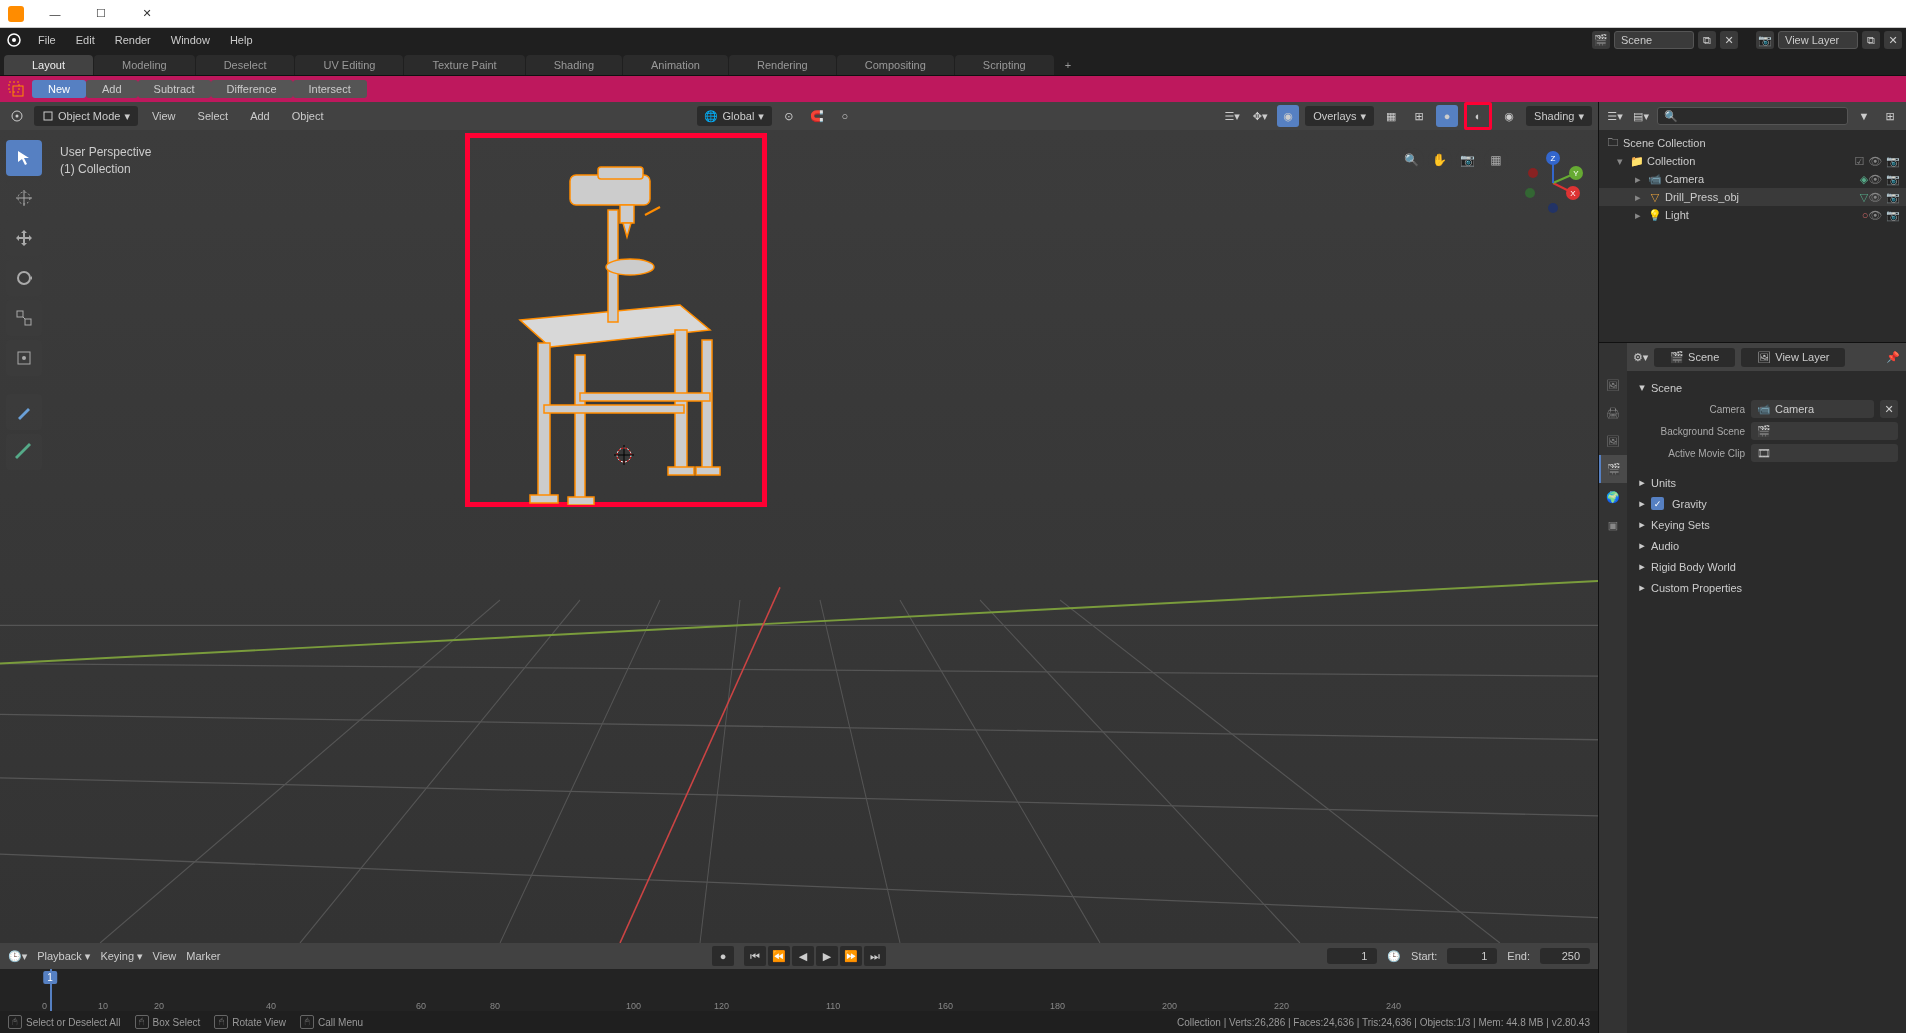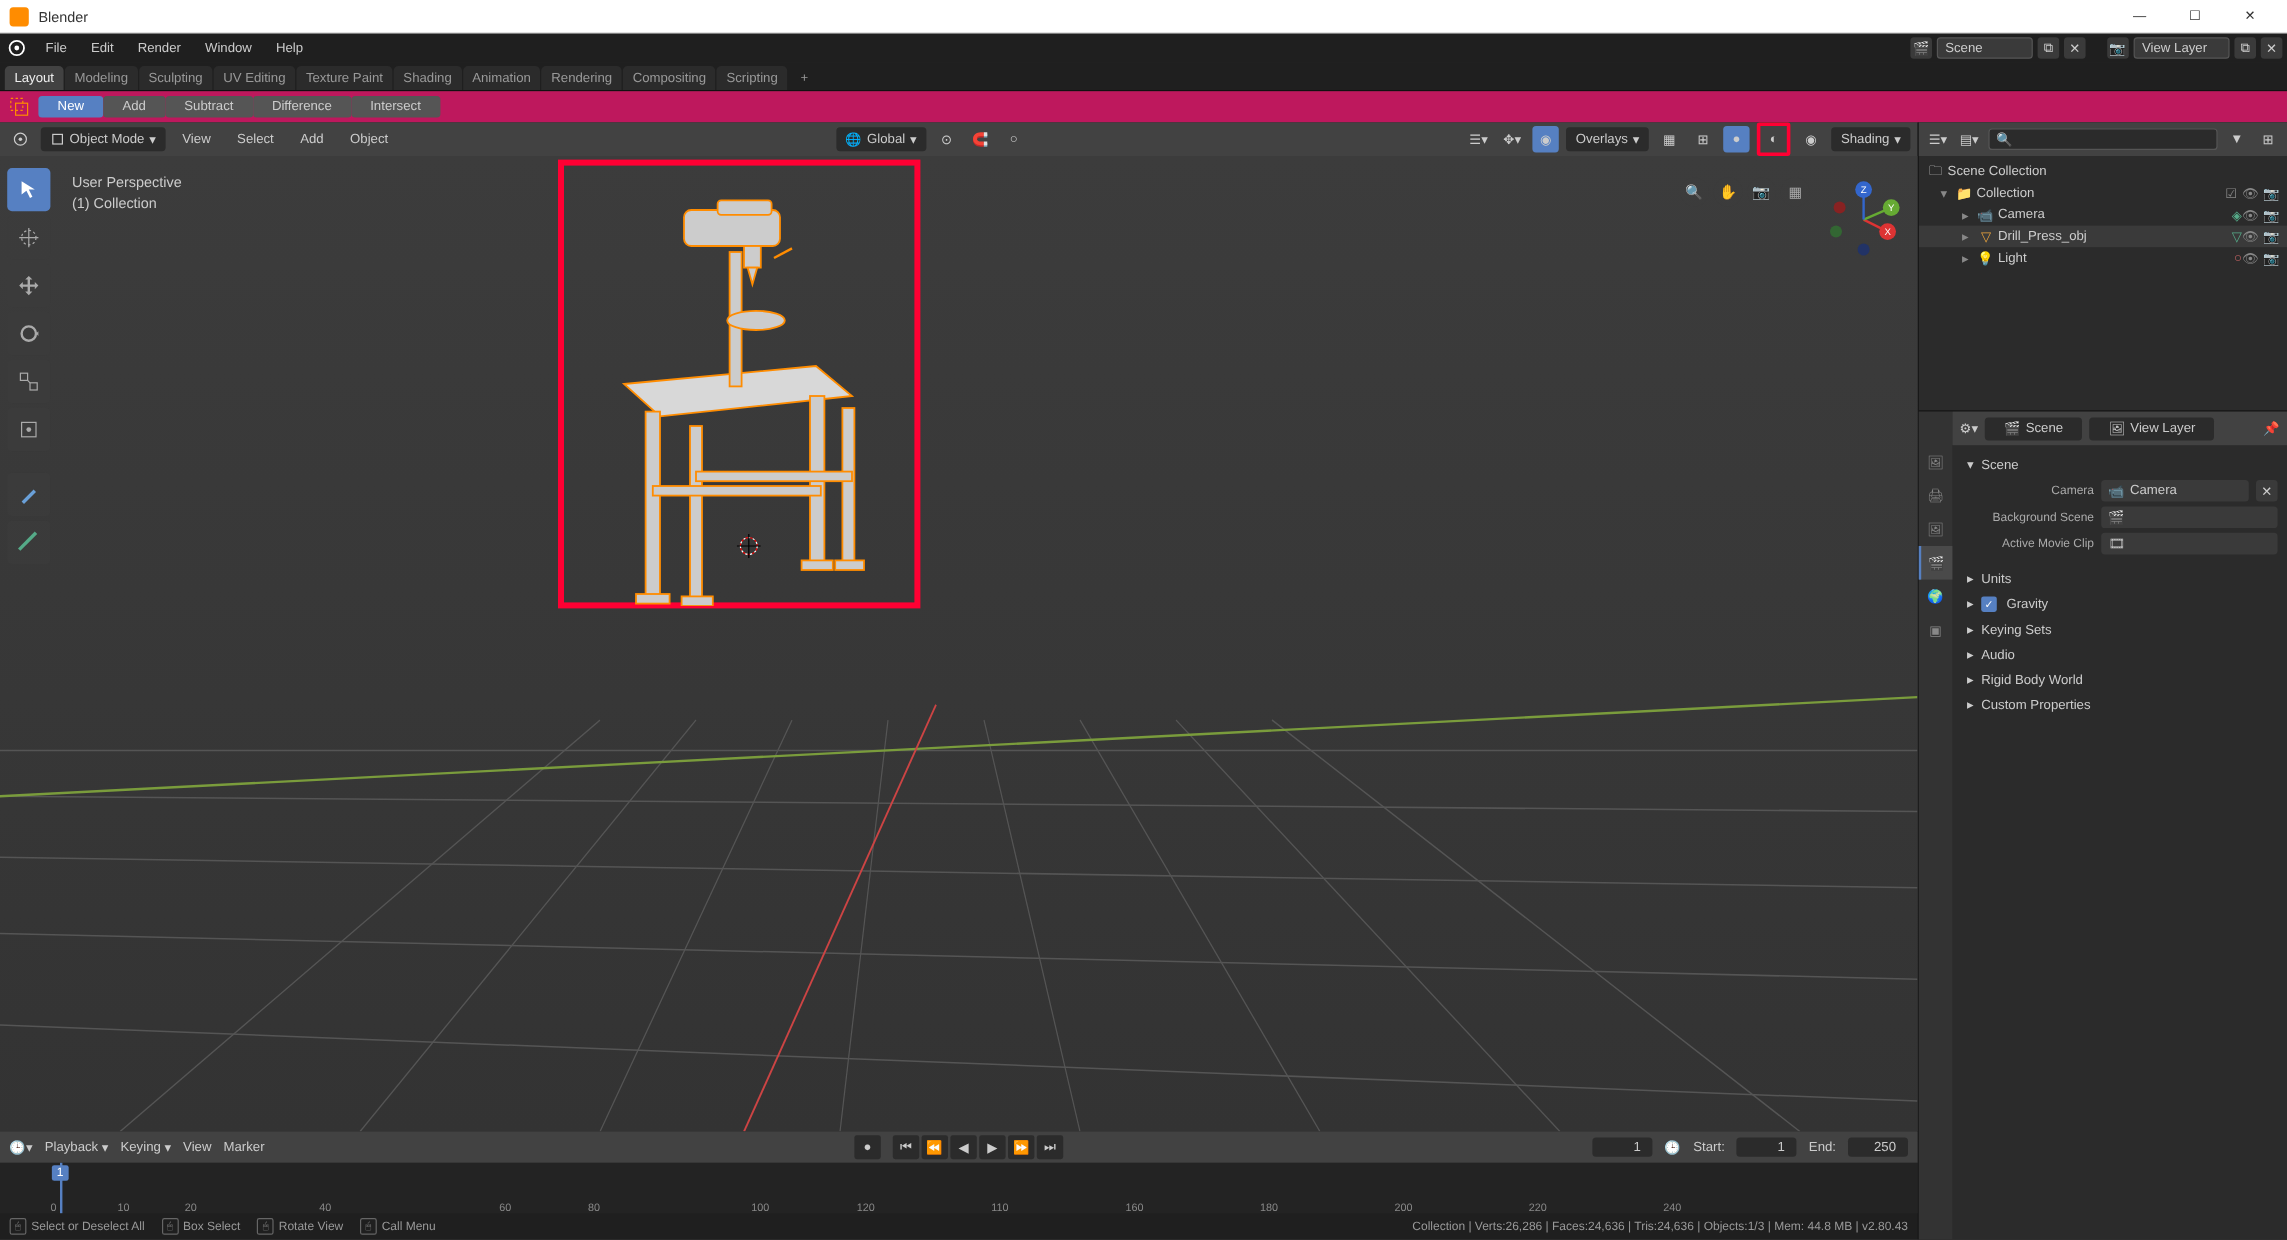--- a/index.html
+++ b/index.html
@@ -15,21 +15,21 @@
 .menubar { height: 24px; background: #1f1f1f; display: flex; align-items: center; padding: 0 4px; }
 .menubar .blender-icon { width: 20px; height: 20px; display: flex; align-items: center; justify-content: center; color: #fff; font-size: 14px; margin-right: 4px; }
 .menubar .mitem { padding: 0 10px; height: 24px; display: flex; align-items: center; color: #ccc; cursor: pointer; }
 .menubar .spacer { flex: 1; }
 .menubar .scene-box { display: flex; align-items: center; gap: 4px; }
 .menubar .scene-field { background: #3a3a3a; border: 1px solid #555; padding: 2px 6px; border-radius: 3px; height: 18px; display: flex; align-items: center; min-width: 80px; }
 .menubar .sicon { width: 18px; height: 18px; display:flex; align-items:center; justify-content:center; background:#3a3a3a; border-radius:3px; }
 
 
 .workspace-tabs { height: 24px; background: #1f1f1f; display: flex; align-items: flex-end; padding: 0 4px; border-bottom: 1px solid #111; }
-.workspace-tabs .wtab { padding: 4px 8px; background: #2b2b2b; color: #999; border-radius: 4px 4px 0 0; margin-right: 1px; cursor: pointer; font-size: 11px; text-align: center; }
+.workspace-tabs .wtab { padding: 4px 28px; background: #2b2b2b; color: #999; border-radius: 4px 4px 0 0; margin-right: 1px; cursor: pointer; font-size: 11px; text-align: center; }
 .workspace-tabs .wtab.active { background: #424242; color: #eee; }
 .workspace-tabs .addtab { padding: 4px 10px; color: #999; cursor: pointer; }
 
 
 .bool-toolbar { height: 26px; background: #be185d; display: flex; align-items: center; padding: 0 6px; gap: 0; }
 .bool-toolbar .bbtn { padding: 3px 16px; background: #555; border-radius: 3px; cursor: pointer; font-size: 11px; }
 .bool-toolbar .bbtn.primary { background: #5680c2; color: #fff; }
 .bool-toolbar .tool-icon { width: 20px; height: 20px; display:flex; align-items:center; justify-content:center; }
 
 
@@ -109,21 +109,20 @@
 .props-content .prop-row .pbtn { width: 18px; height: 18px; background: #3a3a3a; border-radius: 3px; display:flex; align-items:center; justify-content:center; cursor:pointer; }
 .props-content .chk { width: 13px; height: 13px; background: #5680c2; border-radius: 2px; display:inline-flex; align-items:center; justify-content:center; color:#fff; font-size:9px; margin-right: 4px; }
 
 svg { display: block; }
 </style>
 </head>
 <body>
 
 <div class="titlebar">
   <div class="logo"></div>
-  <div class="title">Blender</div>
   <div class="winbtn">—</div>
   <div class="winbtn">☐</div>
   <div class="winbtn">✕</div>
 </div>
 
 <div class="menubar">
   <div class="blender-icon">
     <svg width="16" height="16" viewBox="0 0 16 16">
         <circle cx="8" cy="8" r="6" fill="none" stroke="#fff" stroke-width="1.5"></circle>
         <circle cx="8" cy="8" r="2" fill="#fff"></circle>
@@ -148,21 +147,21 @@
         <span>View Layer</span>
       </div>
     <div class="sicon">⧉</div>
     <div class="sicon">✕</div>
   </div>
 </div>
 
 <div class="workspace-tabs">
   <div class="wtab active">Layout</div>
   <div class="wtab">Modeling</div>
-  <div class="wtab">Sculpting</div>
+  <div class="wtab">Deselect</div>
   <div class="wtab">UV Editing</div>
   <div class="wtab">Texture Paint</div>
   <div class="wtab">Shading</div>
   <div class="wtab">Animation</div>
   <div class="wtab">Rendering</div>
   <div class="wtab">Compositing</div>
   <div class="wtab">Scripting</div>
   <div class="addtab">+</div>
 </div>
 

